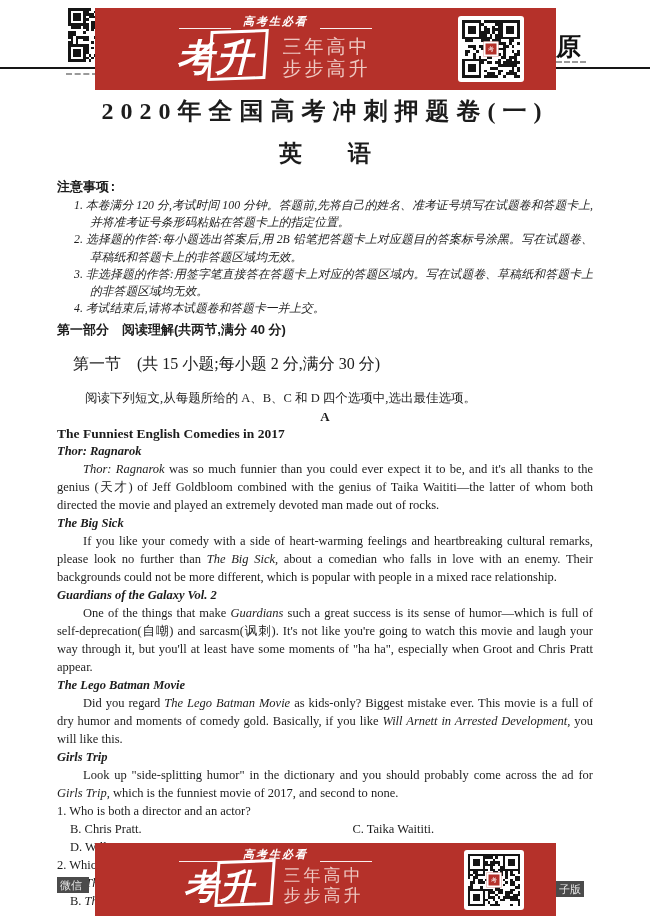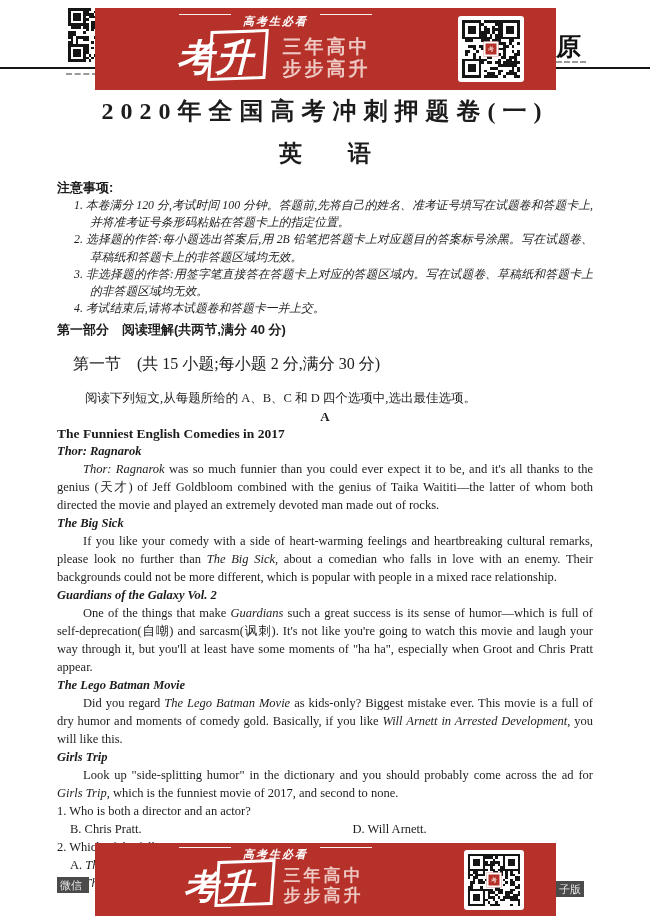--- a/index.html
+++ b/index.html
@@ -24,21 +24,21 @@
     font-size:11px;line-height:16px;padding:0 3px;white-space:nowrap;
     font-family:"Liberation Sans","DejaVu Sans",sans-serif;
   }
   .edge-label.bottom-left{left:57px;top:877px;width:32px;overflow:hidden;}
   .edge-label.bottom-right{left:556px;top:881px;}
   
   .banner{position:absolute;left:95px;width:461px;background:var(--banner-red);z-index:3;}
   .banner.top{top:8px;height:82px;}
   .banner.bottom{top:843px;height:73px;}
   .banner-tagline{
-    position:absolute;top:6px;left:0;right:100px;display:flex;align-items:flex-start;justify-content:center;
+    position:absolute;top:6px;left:0;right:100px;display:flex;align-items:flex-end;justify-content:center;
     gap:12px;color:#fff;font-size:11px;font-weight:bold;font-style:italic;letter-spacing:2px;
   }
   .banner.bottom .banner-tagline{top:4px;}
   .tag-dash{width:52px;border-top:1px solid rgba(255,255,255,.92);height:0;}
   .banner-main{
     position:absolute;left:0;right:104px;top:22px;bottom:4px;
     display:flex;align-items:center;justify-content:center;
   }
   .banner.bottom .banner-main{top:16px;}
   .logo{position:relative;padding:4px 10px 4px 0;}
@@ -46,21 +46,21 @@
     position:absolute;left:32px;top:0;width:58px;height:50px;
     border:3px solid #fff;transform:skewX(-6deg) rotate(-2deg);
   }
   .banner.bottom .logo-box{height:46px;}
   .logo-text{
     position:relative;font-size:37px;line-height:48px;font-weight:900;font-style:italic;
     color:#fff;letter-spacing:2px;font-family:"Liberation Sans","DejaVu Sans",sans-serif;
   }
   .banner.bottom .logo-text{font-size:34px;line-height:44px;}
   .slogan{
-    margin-left:18px;color:#eec8c2;font-weight:bold;letter-spacing:3px;
+    margin-left:18px;color:#eec8c2;font-weight:normal;letter-spacing:3px;
     font-size:19px;line-height:22px;font-family:"Liberation Sans","DejaVu Sans",sans-serif;
   }
   .banner.bottom .slogan{font-size:17px;line-height:20px;}
   .banner-qr{
     position:absolute;right:32px;top:50%;transform:translateY(-50%);
     width:66px;height:66px;background:#fff;border-radius:3px;padding:4px;
   }
   .banner.bottom .banner-qr{width:60px;height:60px;}
   .qr-center{
     position:absolute;left:50%;top:50%;transform:translate(-50%,-50%);
@@ -73,21 +73,21 @@
     position:absolute;left:57px;top:100px;width:536px;z-index:1;
     font-size:12.5px;line-height:18px;text-align:justify;
   }
   .paper-title{
     margin:0;text-align:center;font-size:24px;line-height:23px;font-weight:bold;
     letter-spacing:7px;white-space:nowrap;
   }
   .subject-title{margin:17px 0 0;text-align:center;font-size:23px;line-height:27px;font-weight:bold;}
   .notes-heading{
     margin:12px 0 0;font-size:13px;line-height:18px;font-weight:bold;text-align:left;
-    font-family:Liberation Sans, sans-serif;
+    font-family:Liberation Mono, monospace;
   }
   .note-item{margin:0;padding-left:33px;text-indent:-16px;font-size:11.8px;line-height:17.2px;font-style:italic;}
   .part-heading{
     margin:4px 0 0;font-size:13px;line-height:18px;font-weight:bold;text-align:left;
     font-family:"Liberation Sans","DejaVu Sans",sans-serif;
   }
   .section-heading{margin:16px;font-size:16px;line-height:18px;}
   .instruction{margin:2px;text-indent:26px;}
   .passage-label{margin:0;text-align:center;font-weight:bold;font-size:13px;line-height:16px;}
   .passage-title{margin:0;text-align:left;font-weight:bold;font-size:13.5px;line-height:17px;}
@@ -630,20 +630,21 @@
 
   <p class="movie-heading">The Lego Batman Movie</p>
   <p class="movie-para"><span>Did you regard </span><em>The Lego Batman Movie</em><span> as kids-only? Biggest mistake ever. This movie is a full of dry humor and moments of comedy gold. Basically, if you like </span><em>Will Arnett in Arrested Development</em><span>, you will like this.</span></p>
 
   <p class="movie-heading">Girls Trip</p>
   <p class="movie-para"><span>Look up "side-splitting humor" in the dictionary and you should probably come across the ad for </span><em>Girls Trip</em><span>, which is the funniest movie of 2017, and second to none.</span></p>
 
   <p class="q-stem">1. Who is both a director and an actor?</p>
   <div class="q-grid">
     <p>B. Chris Pratt.</p>
+    <p>C. Taika Waititi.</p>
     <p>D. Will Arnett.</p>
   </div>
 
   <p class="q-stem">2. Which of the following is true?</p>
   <p class="q-option-full"><span>A. </span><em>The Big Sick</em><span> is able to move people to tears.</span></p>
   <p class="q-option-full"><span>B. </span><em>The Lego Batman Movie</em><span> is only suitable for kids.</span></p>
 </div>
 
 <div class="banner bottom">
   <div class="banner-tagline">

